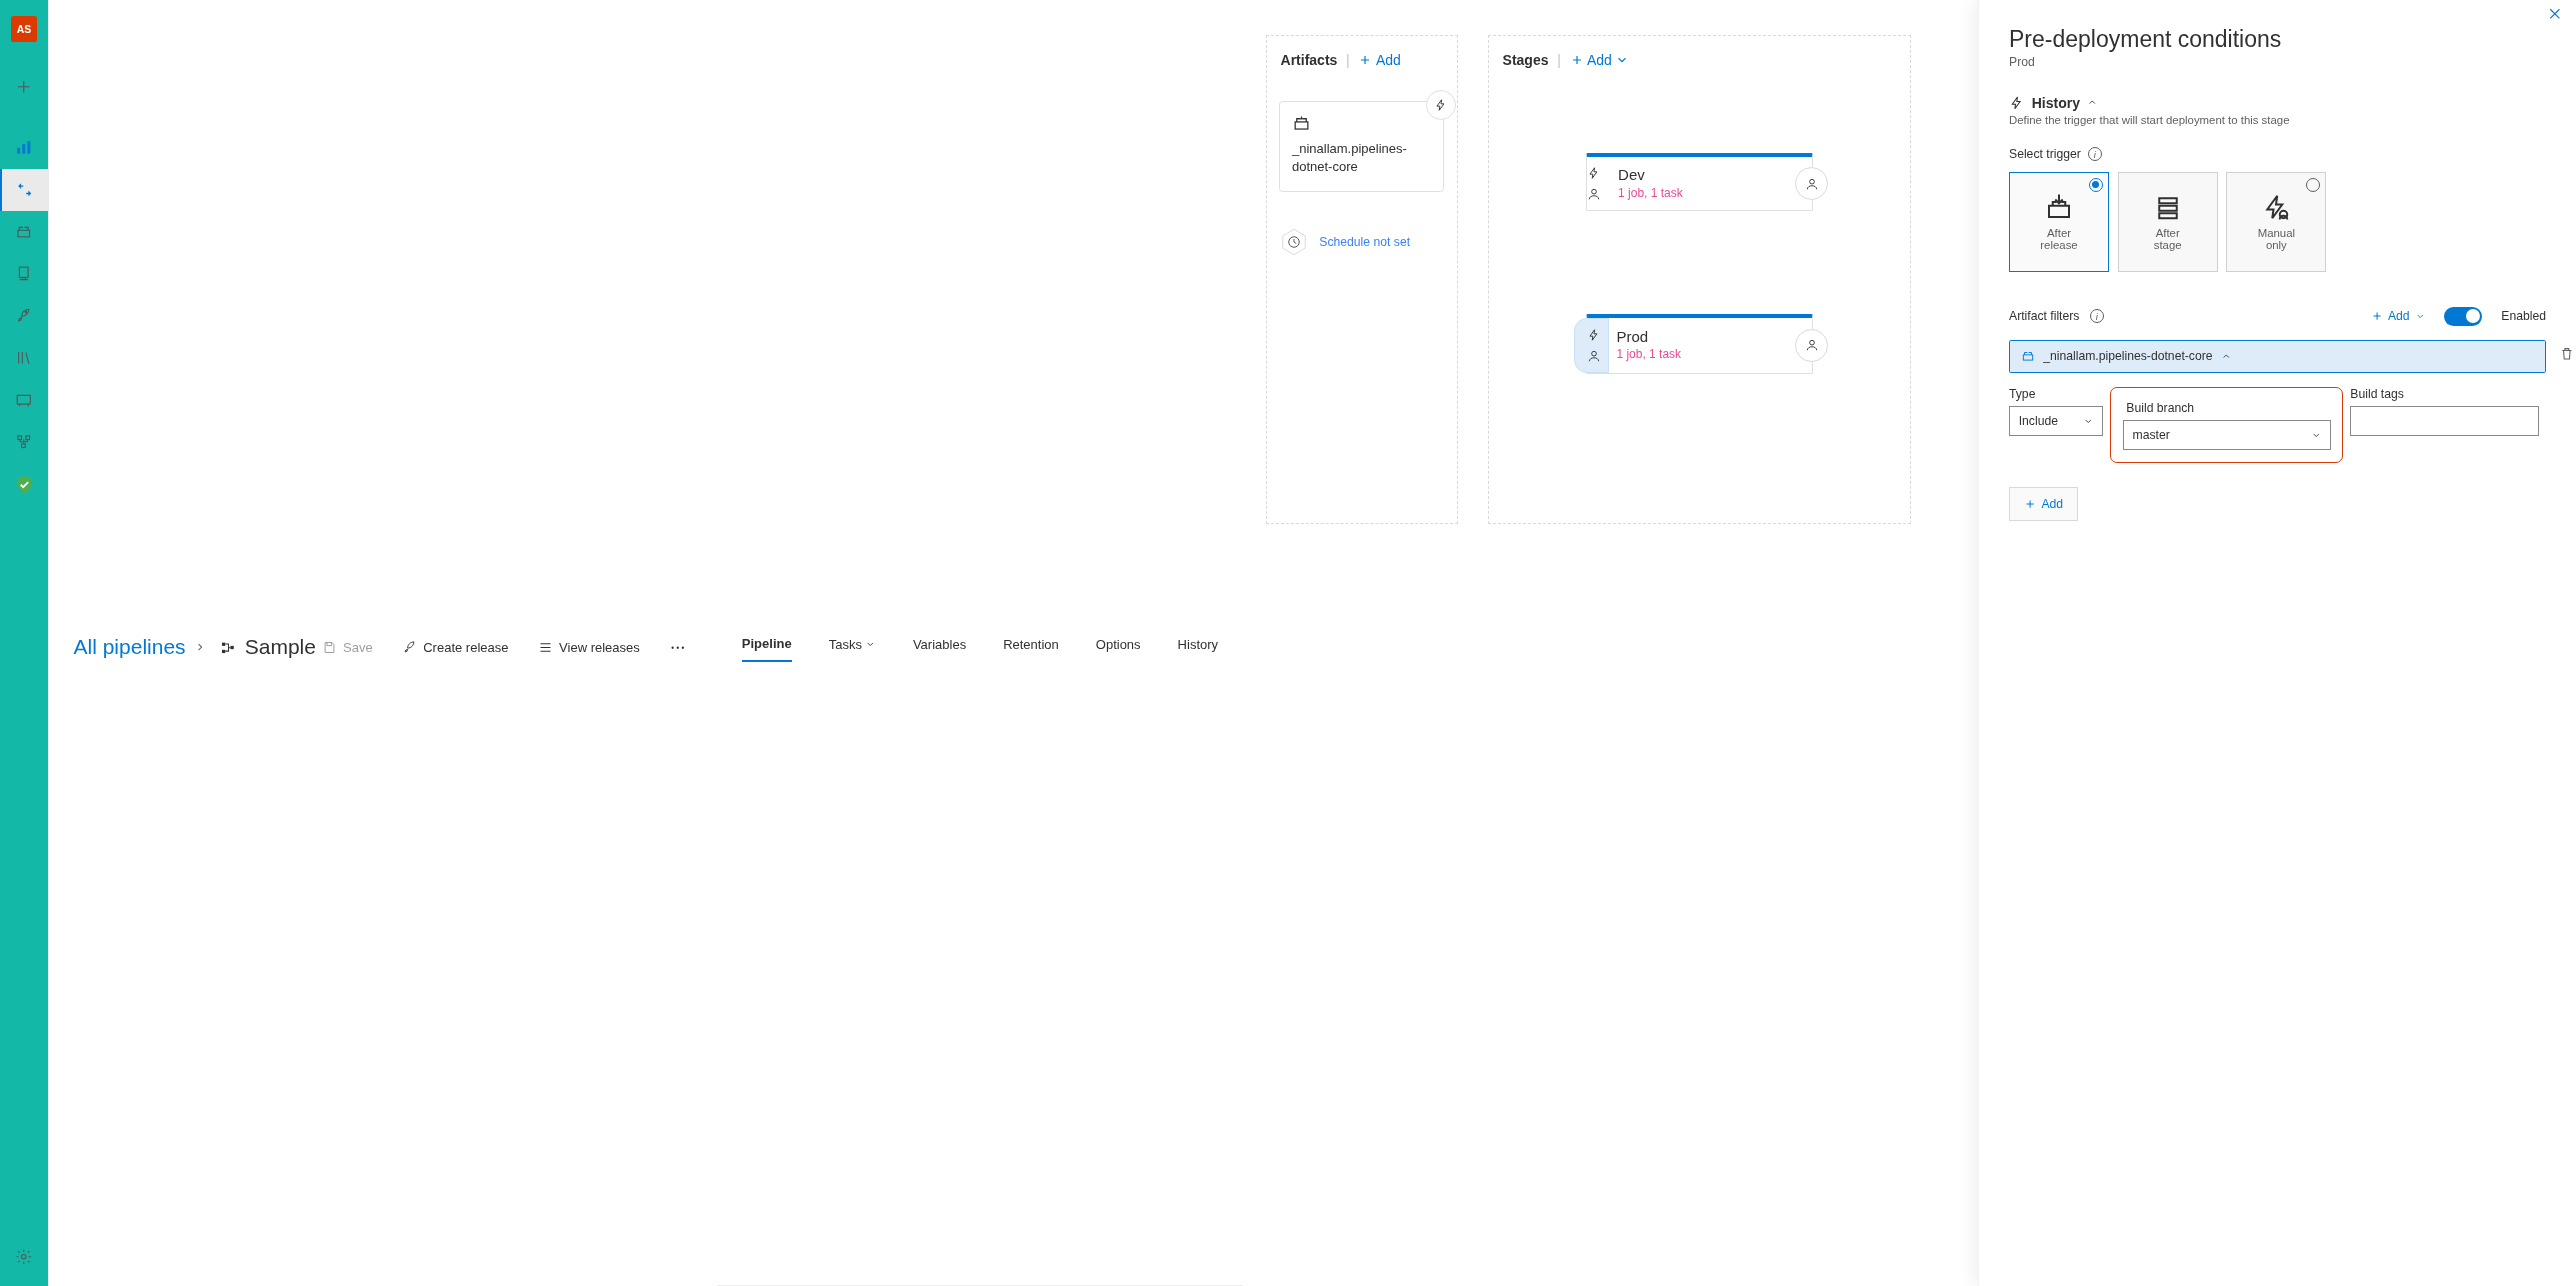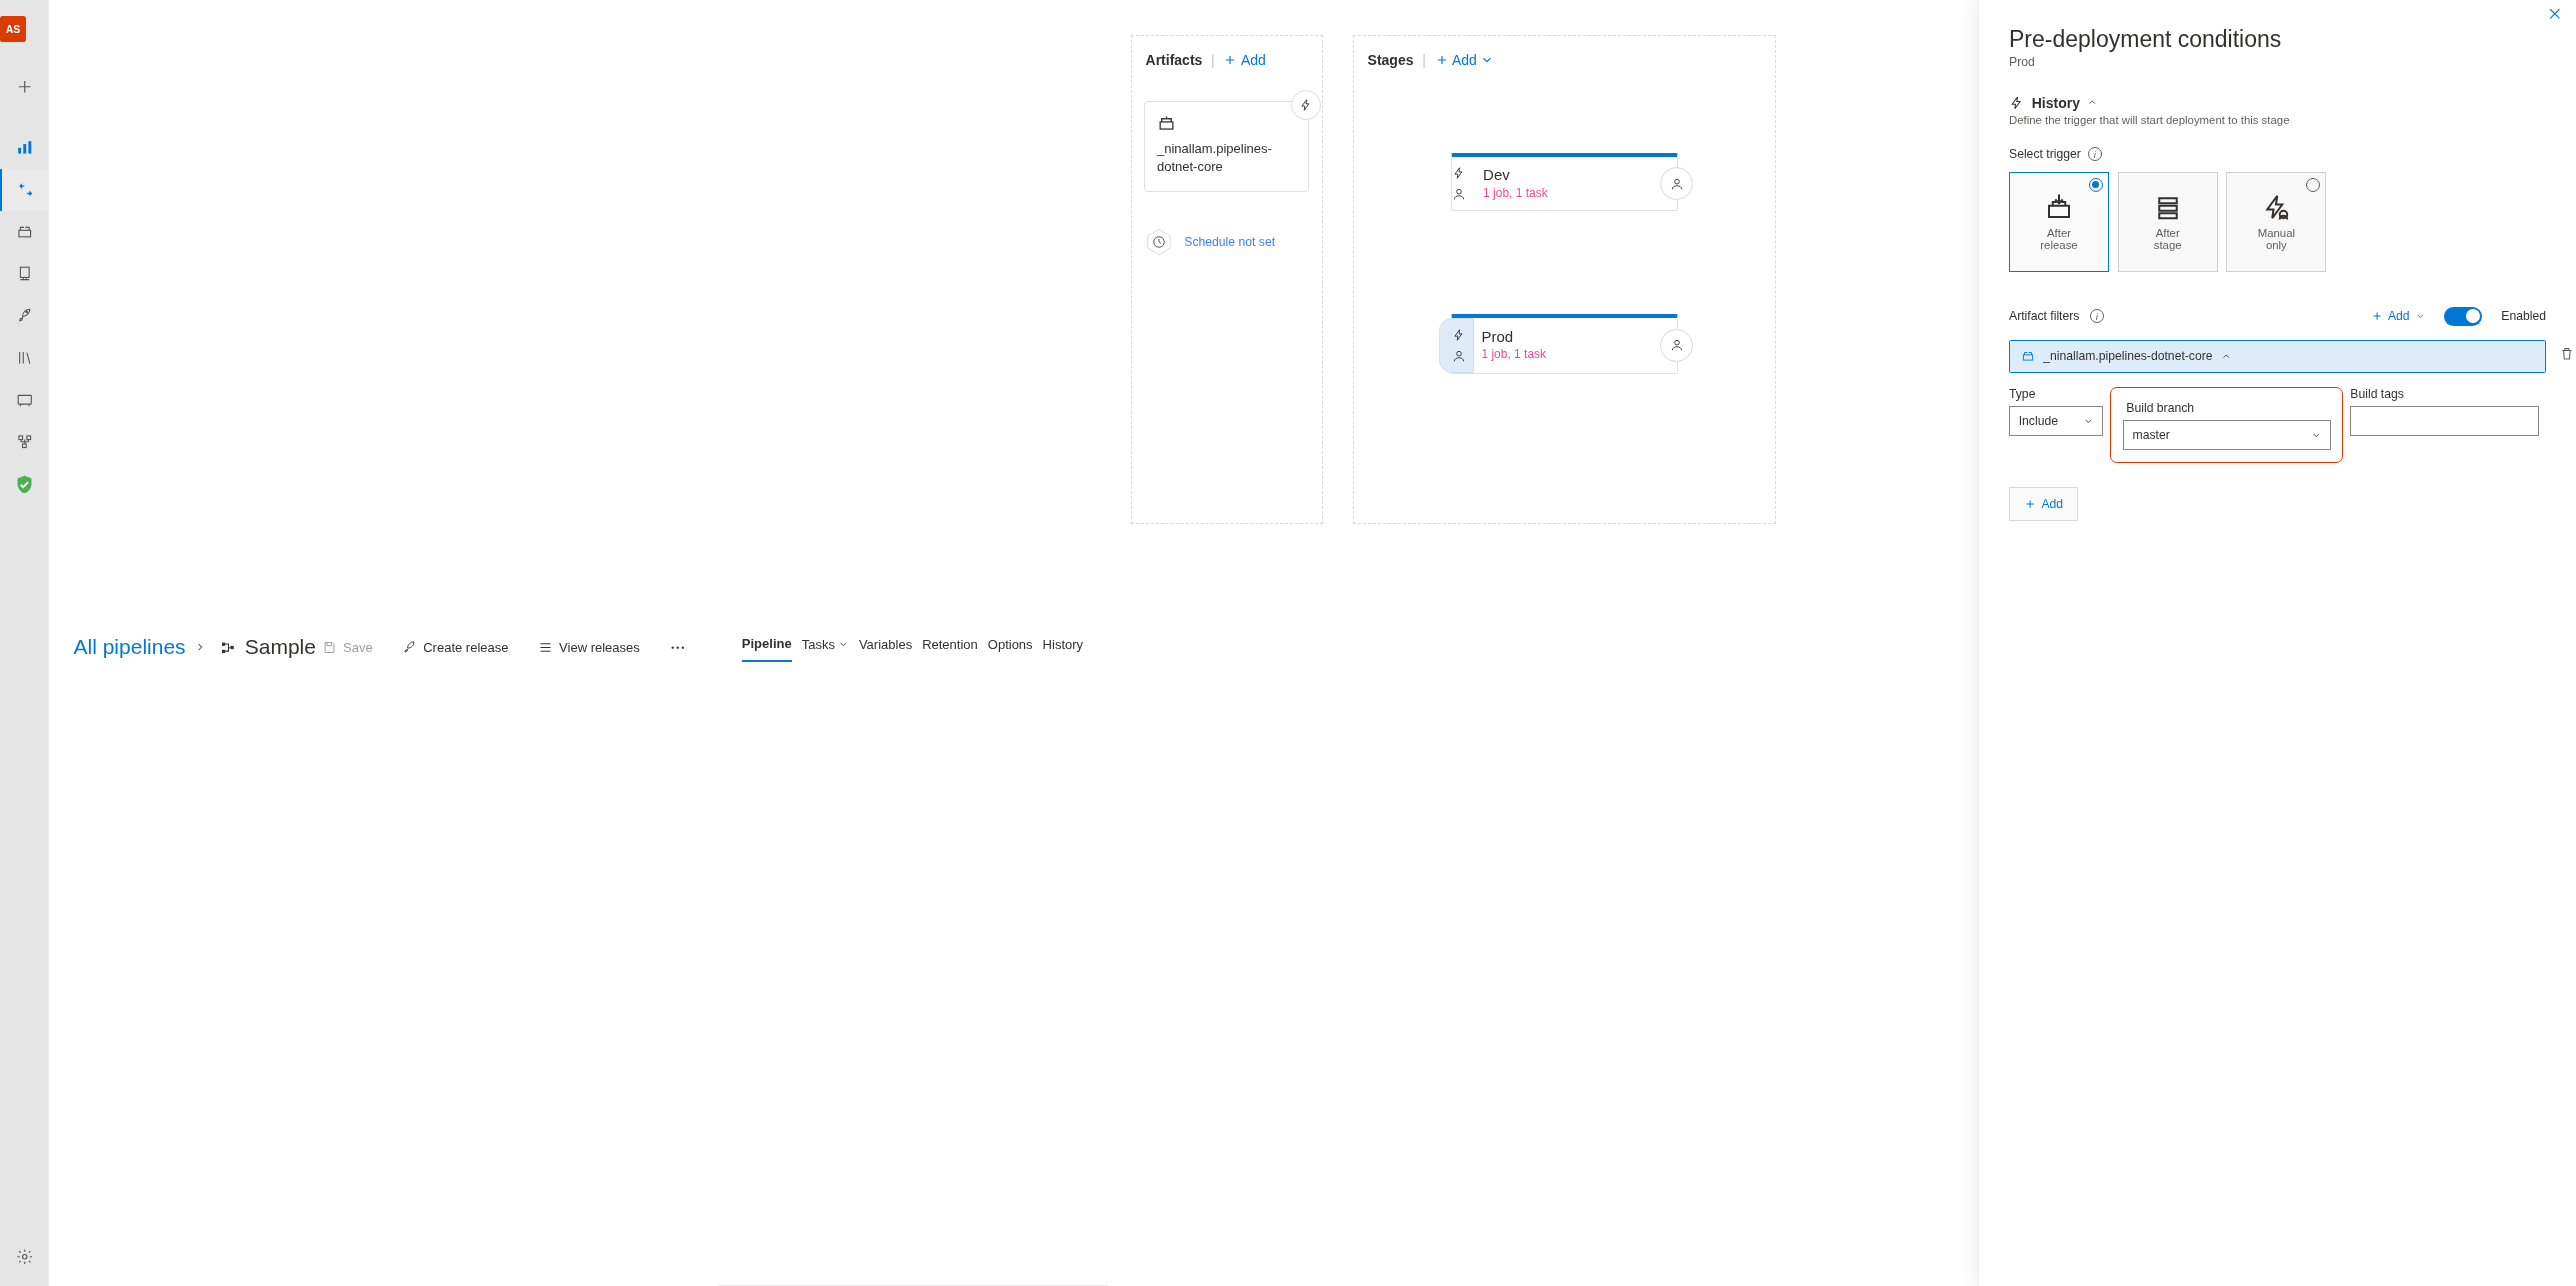--- a/index.html
+++ b/index.html
@@ -1,20 +1,20 @@
 <!DOCTYPE html>
 <html><head>
 <meta charset="utf-8">
 <style>
   * { box-sizing: border-box; }
   html, body { margin: 0; padding: 0; height: 100%; font-family: "Segoe UI", -apple-system, BlinkMacSystemFont, sans-serif; font-size: 12.2px; color: #323130; background: #fff; }
   .app { display: flex; height: 100vh; }
 
   
-  .lrail { width: 49px; background: #e5e5e5; border-right: 0.9px solid #eaeaea; display: flex; flex-direction: column; padding-top: 15.7px; position: relative; }
+  .lrail { width: 49px; background: #14b8a6; border-right: 0.9px solid #eaeaea; display: flex; flex-direction: column; align-items: center; padding-top: 15.7px; position: relative; }
   .lrail .avatar { width: 26px; height: 26px; background: #da3b01; color: #fff; font-weight: 600; font-size: 10.5px; display: flex; align-items: center; justify-content: center; border-radius: 2.6px; margin-bottom: 24.5px; }
   .lrail .icn { width: 49px; height: 42px; display: flex; align-items: center; justify-content: center; color: #555; cursor: pointer; }
   .lrail .icn svg { width: 17.5px; height: 17.5px; }
   .lrail .icn.shield svg { width: 21px; height: 21px; }
   .lrail .icn.pipe { background: #eaeaea; border-left: 2.6px solid #0078d4; }
   .lrail .gearwrap { margin-top: auto; margin-bottom: 8.7px; }
 
   .main { flex: 1; display: flex; flex-direction: row; overflow: hidden; }
 
   
@@ -23,21 +23,21 @@
   .crumb-chev { margin: 0 8.7px; color: #605e5c; }
   .crumb-ic { margin: 0 8.7px 0 5.2px; display:inline-flex; }
   .crumb-title { font-size: 21px; font-weight: 400; }
   .top-actions { margin-left: auto; display: flex; align-items: center; gap: 17.5px; }
   .top-actions button { background: none; border: none; font-size: 13px; display: flex; align-items: center; gap: 6.1px; cursor: pointer; color: #323130; }
   .top-actions button svg { width:15px; height:15px; }
   .top-actions button.disabled { color: #a19f9d; cursor: default; }
   .top-actions .more svg { width:17.5px; height:17.5px; }
 
   
-  .tabs { display: flex; align-items: center; gap: 10px; padding: 12.2px 24.5px 0 24.5px; border-bottom: 0.9px solid #edebe9; }
+  .tabs { display: flex; align-items: center; gap: 37px; padding: 12.2px 24.5px 0 24.5px; border-bottom: 0.9px solid #edebe9; }
   .tabs .tab { padding-bottom: 8.7px; font-size: 13px; color: #323130; cursor: pointer; display:flex; align-items:center; gap:3.5px; }
   .tabs .tab.active { font-weight: 600; border-bottom: 2.6px solid #0078d4; margin-bottom:-0.9px; }
 
   .body { flex: 1; display: flex; overflow: hidden; }
 
   .canvas { flex: 1; padding: 35px 0 0 23px; overflow: auto; display:flex; gap:30px; align-items:flex-start; }
   .col { border: 0.9px dashed #d9d9d9; background: #fff; min-height: 489px; }
   .col.arti { width: 192px; }
   .col.stages { width: 423px; }
   .col-head { display: flex; align-items: center; padding: 15.7px 14px; font-weight:600; font-size:14px;}

